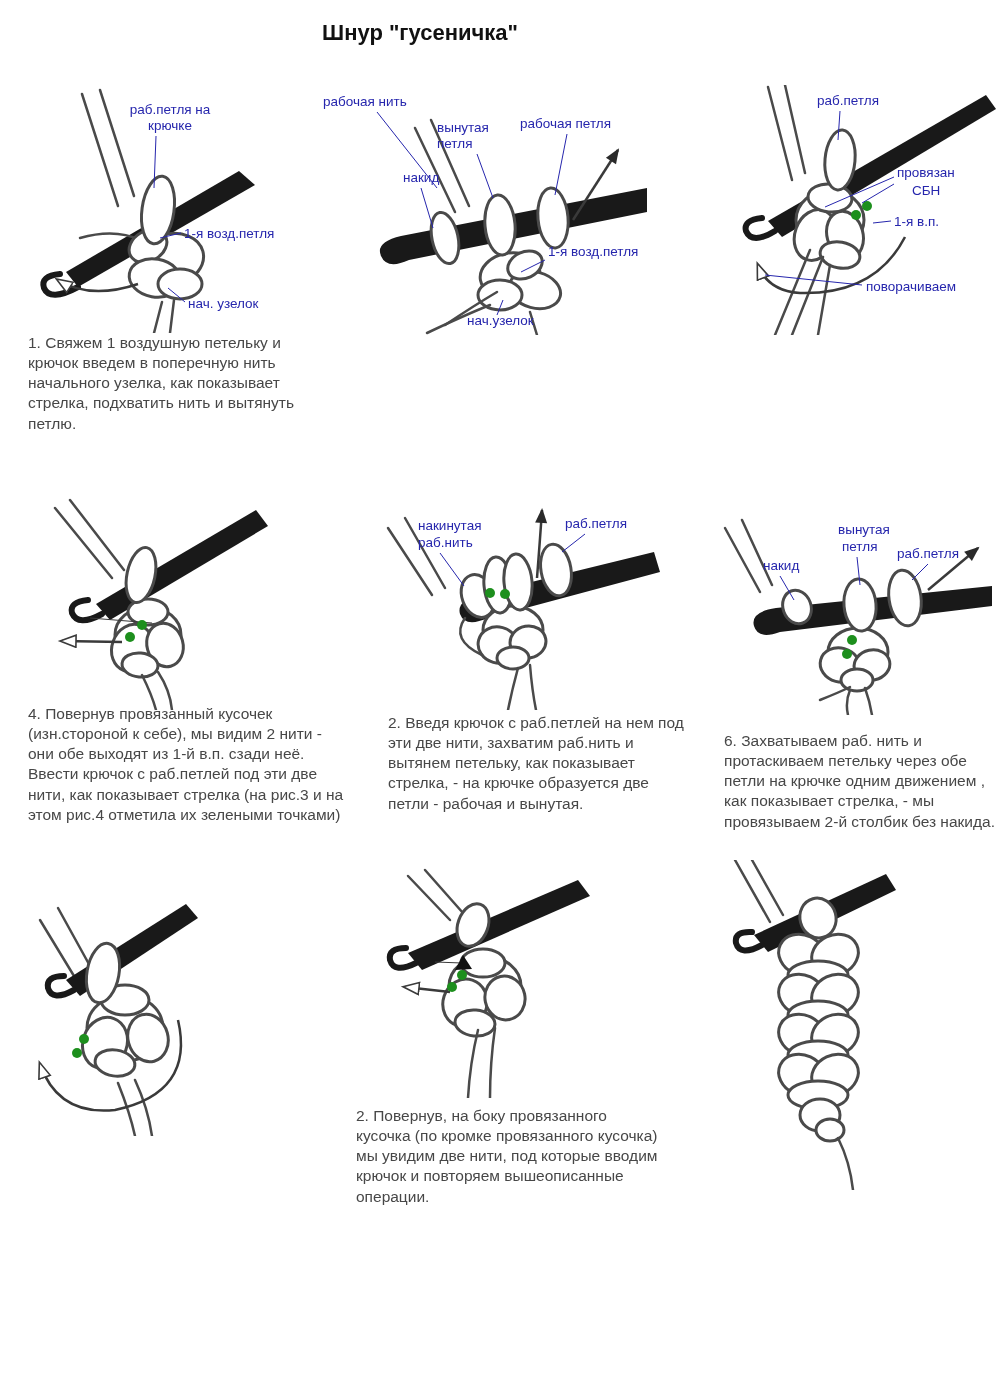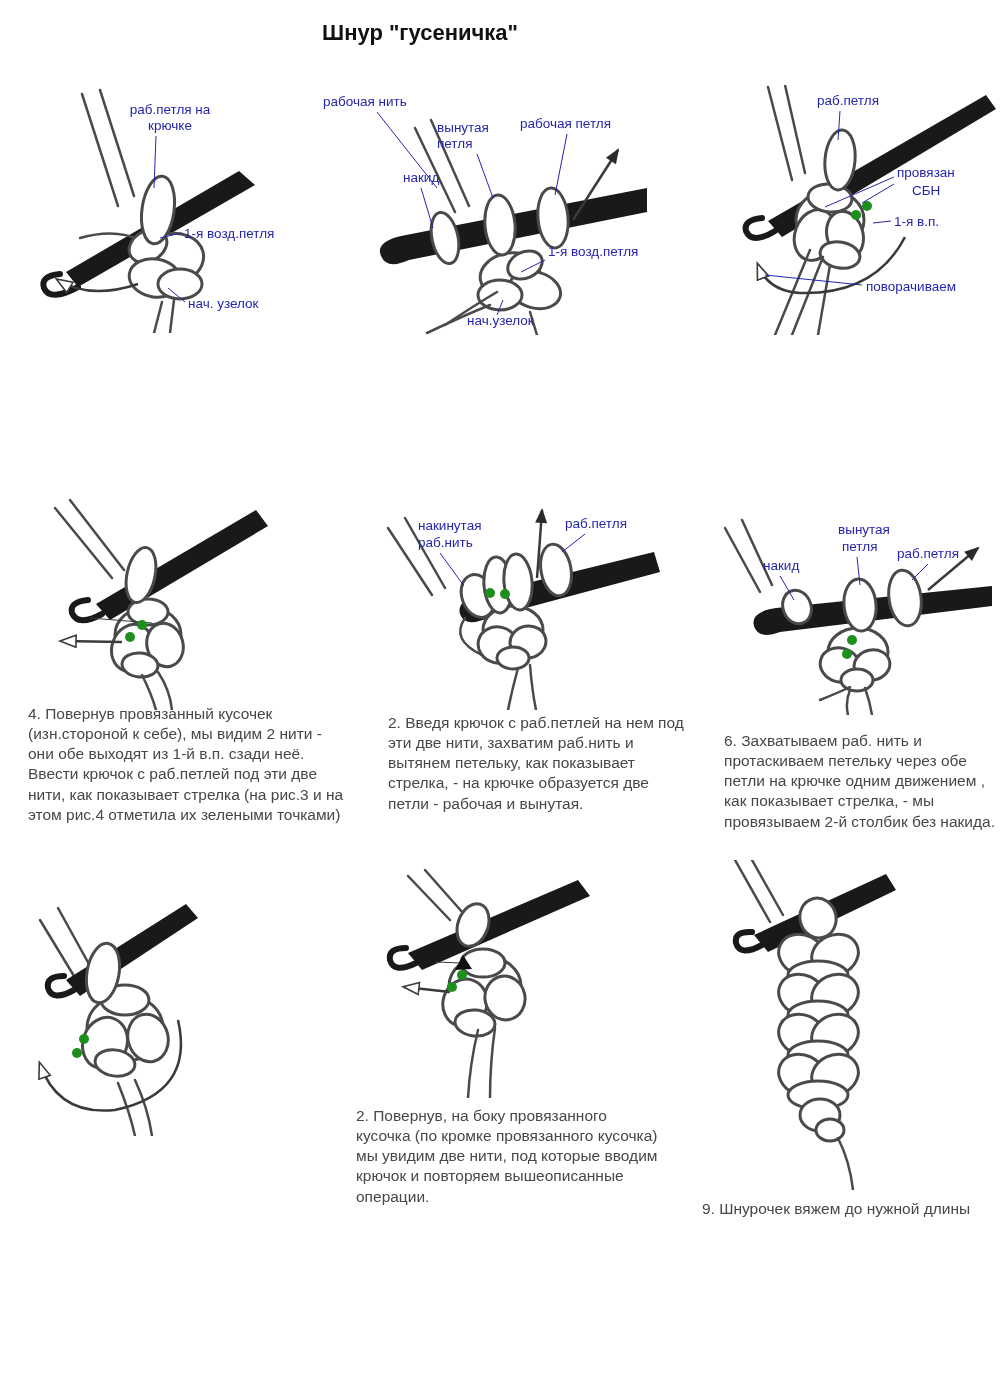--- a/index.html
+++ b/index.html
@@ -59,20 +59,21 @@
     </g>
     <g>
       <text x="164" y="150">1-я возд.петля</text>
       <line class="lead" x1="161" y1="145" x2="140" y2="150"></line>
     </g>
     <g>
       <text x="168" y="220">нач. узелок</text>
       <line class="lead" x1="165" y1="214" x2="148" y2="200"></line>
     </g>
   </svg>
+  <div class="caption" style="left:28px;top:333px;width:302px">1. Свяжем 1 воздушную петельку и крючок введем в поперечную нить начального узелка, как показывает стрелка, подхватить нить и вытянуть петлю.</div>
 
   <svg class="fig" style="left:315px;top:90px" width="340" height="245" viewBox="0 0 340 245">
     <line class="strand" x1="100" y1="38" x2="140" y2="122"></line>
     <line class="strand" x1="116" y1="30" x2="154" y2="116"></line>
     <path class="hook" d="M332,98 L86,146 Q60,152 66,166 Q72,180 94,170 L332,122 Z"></path>
     <g>
       <ellipse class="yarn" cx="195" cy="185" rx="30" ry="22" transform="rotate(-10 195 185)"></ellipse>
       <ellipse class="yarn" cx="220" cy="200" rx="26" ry="18" transform="rotate(15 220 200)"></ellipse>
       <ellipse class="yarn" cx="185" cy="205" rx="22" ry="15"></ellipse>
       <ellipse class="yarn" cx="210" cy="175" rx="18" ry="13" transform="rotate(-25 210 175)"></ellipse>
@@ -311,15 +312,14 @@
       <ellipse class="yarn" cx="145" cy="175" rx="24" ry="20" transform="rotate(-25 145 175)"></ellipse>
       <ellipse class="yarn" cx="128" cy="195" rx="30" ry="14"></ellipse>
       <ellipse class="yarn" cx="112" cy="215" rx="24" ry="20" transform="rotate(25 112 215)"></ellipse>
       <ellipse class="yarn" cx="145" cy="215" rx="24" ry="20" transform="rotate(-25 145 215)"></ellipse>
       <ellipse class="yarn" cx="128" cy="235" rx="30" ry="14"></ellipse>
       <ellipse class="yarn" cx="130" cy="255" rx="20" ry="16"></ellipse>
       <ellipse class="yarn" cx="140" cy="270" rx="14" ry="11"></ellipse>
     </g>
     <path class="strand" d="M148,278 Q160,302 163,330"></path>
   </svg>
-  <div class="caption" style="left:702px;top:1199px;width:300px">9. Шнурочек вяжем до нужной длины</div>
 
 </div>
 
 </body></html>

